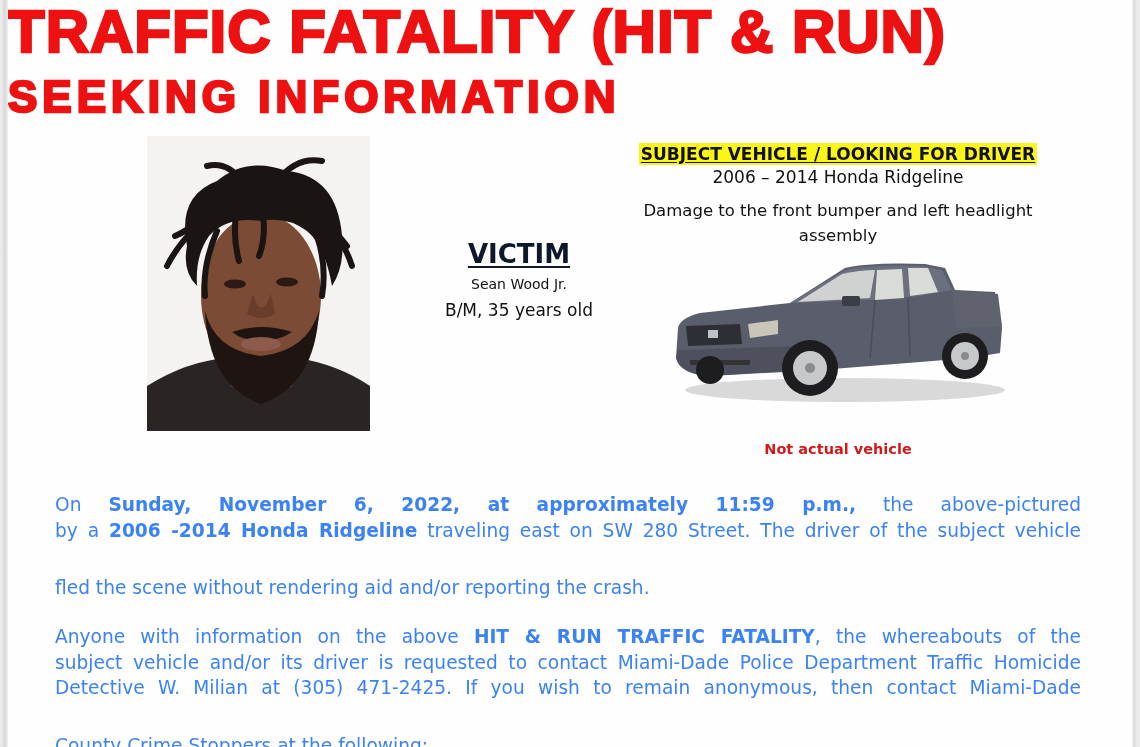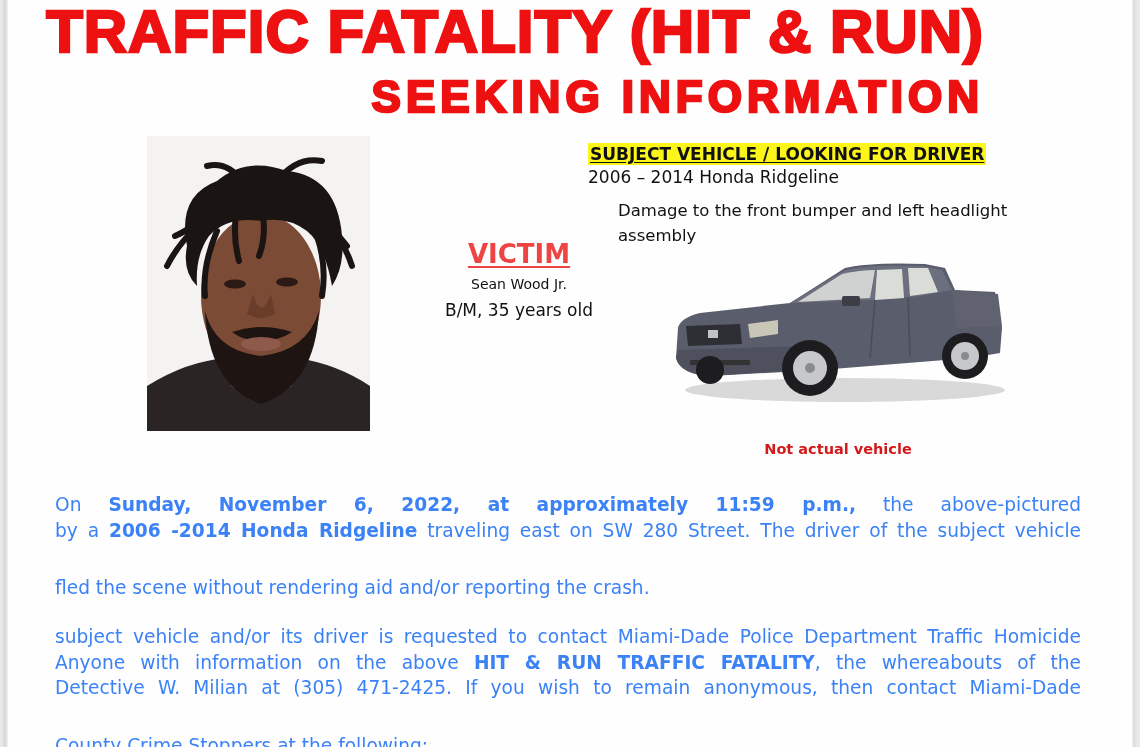--- a/index.html
+++ b/index.html
@@ -6,37 +6,37 @@
     html, body { width: 1140px; height: 747px; overflow: hidden; background: #fdfdfd; }
     body { font-family: "DejaVu Sans", "Liberation Sans", sans-serif; color: #111; position: relative; }
 
     .frame-left { position: absolute; left: 0; top: 0; width: 8px; height: 747px;
       background: linear-gradient(to right, #ececec 0, #e4e4e4 3px, #d6d6d6 5px, #f2f2f2 8px); }
     .frame-right { position: absolute; right: 0; top: 0; width: 8px; height: 747px;
       background: linear-gradient(to right, #f4f4f4 0, #d8d8d8 2px, #e6e6e6 4px, #ededed 8px); }
 
     .page { position: absolute; left: 8px; top: 0; width: 1124px; height: 747px; background: #fefefe; overflow: hidden; }
 
-    .title { position: absolute; left: 0; width: 976px; text-align: right;
+    .title { position: absolute; left: 0; width: 976px; text-align: left;
       font-family: "Liberation Sans", sans-serif; font-weight: 900; color: #ee1111;
       letter-spacing: 1px; white-space: nowrap; transform-origin: center top; }
     .title-1 { top: 2px; font-size: 60px; line-height: 60px; transform: scaleX(1.0) scaleY(1.0); }
     .title-2 { top: 74px; font-size: 44px; line-height: 46px; letter-spacing: 5px; }
     .title span { display: inline-block; -webkit-text-stroke: 2.5px #ee1111; }
 
     .photo { position: absolute; left: 139px; top: 136px; width: 223px; height: 295px;
       background: #f6f4f4; overflow: hidden; }
 
     .victim { position: absolute; left: 405px; top: 238px; width: 212px; text-align: center; }
     .victim-heading { font-family: "DejaVu Sans", sans-serif; font-weight: bold; font-size: 26px;
-      line-height: 32px; text-decoration: underline; text-decoration-thickness: 2px; text-underline-offset: 3px; color: #ef4444; }
+      line-height: 32px; text-decoration: underline; text-decoration-thickness: 2px; text-underline-offset: 3px; color: #0f172a; }
     .victim-name { font-size: 14px; line-height: 28px; }
     .victim-desc { font-size: 17px; line-height: 24px; }
 
-    .vehicle-block { position: absolute; left: 580px; top: 143px; width: 500px; }
+    .vehicle-block { position: absolute; left: 580px; top: 143px; width: 500px; text-align: center; }
     .vehicle-heading { display: inline-block; background: #fbf51a; font-weight: bold; font-size: 17px;
       line-height: 22px; text-decoration: underline; text-underline-offset: 2px; padding: 0 2px; color: #111; }
     .vehicle-model { font-size: 17px; line-height: 25px; }
     .vehicle-damage { font-size: 16.5px; line-height: 25px; width: 440px; margin: 8px auto; }
 
     .truck { position: absolute; left: 662px; top: 258px; width: 340px; height: 150px; }
     .not-actual { position: absolute; left: 690px; top: 438px; width: 280px; text-align: center;
       color: #d21a1a; font-weight: bold; font-size: 14.5px; line-height: 22px; }
 
     .para { position: absolute; left: 47px; width: 1026px; font-size: 18.6px; line-height: 25.5px;
@@ -157,24 +157,24 @@
     <span class="line-justify">
       <span>by a </span><b>2006 -2014 Honda Ridgeline</b><span> traveling east on SW 280 Street. The driver of the subject vehicle</span>
     </span>
     <span class="line-left">
       <span>fled the scene without rendering aid and/or reporting the crash.</span>
     </span>
   </div>
 
   <div class="para para-2">
     <span class="line-justify">
-      <span>subject vehicle and/or its driver is requested to contact Miami-Dade Police Department Traffic Homicide</span>
+      <span>Anyone with information on the above </span><b>HIT &amp; RUN TRAFFIC FATALITY</b><span>, the whereabouts of the</span>
     </span>
     <span class="line-justify">
-      <span>Anyone with information on the above </span><b>HIT &amp; RUN TRAFFIC FATALITY</b><span>, the whereabouts of the</span>
+      <span>subject vehicle and/or its driver is requested to contact Miami-Dade Police Department Traffic Homicide</span>
     </span>
     <span class="line-justify">
       <span>Detective W. Milian at (305) 471-2425. If you wish to remain anonymous, then contact Miami-Dade</span>
     </span>
     <span class="line-left">
       <span>County Crime Stoppers at the following:</span>
     </span>
   </div>
 
 </div>

